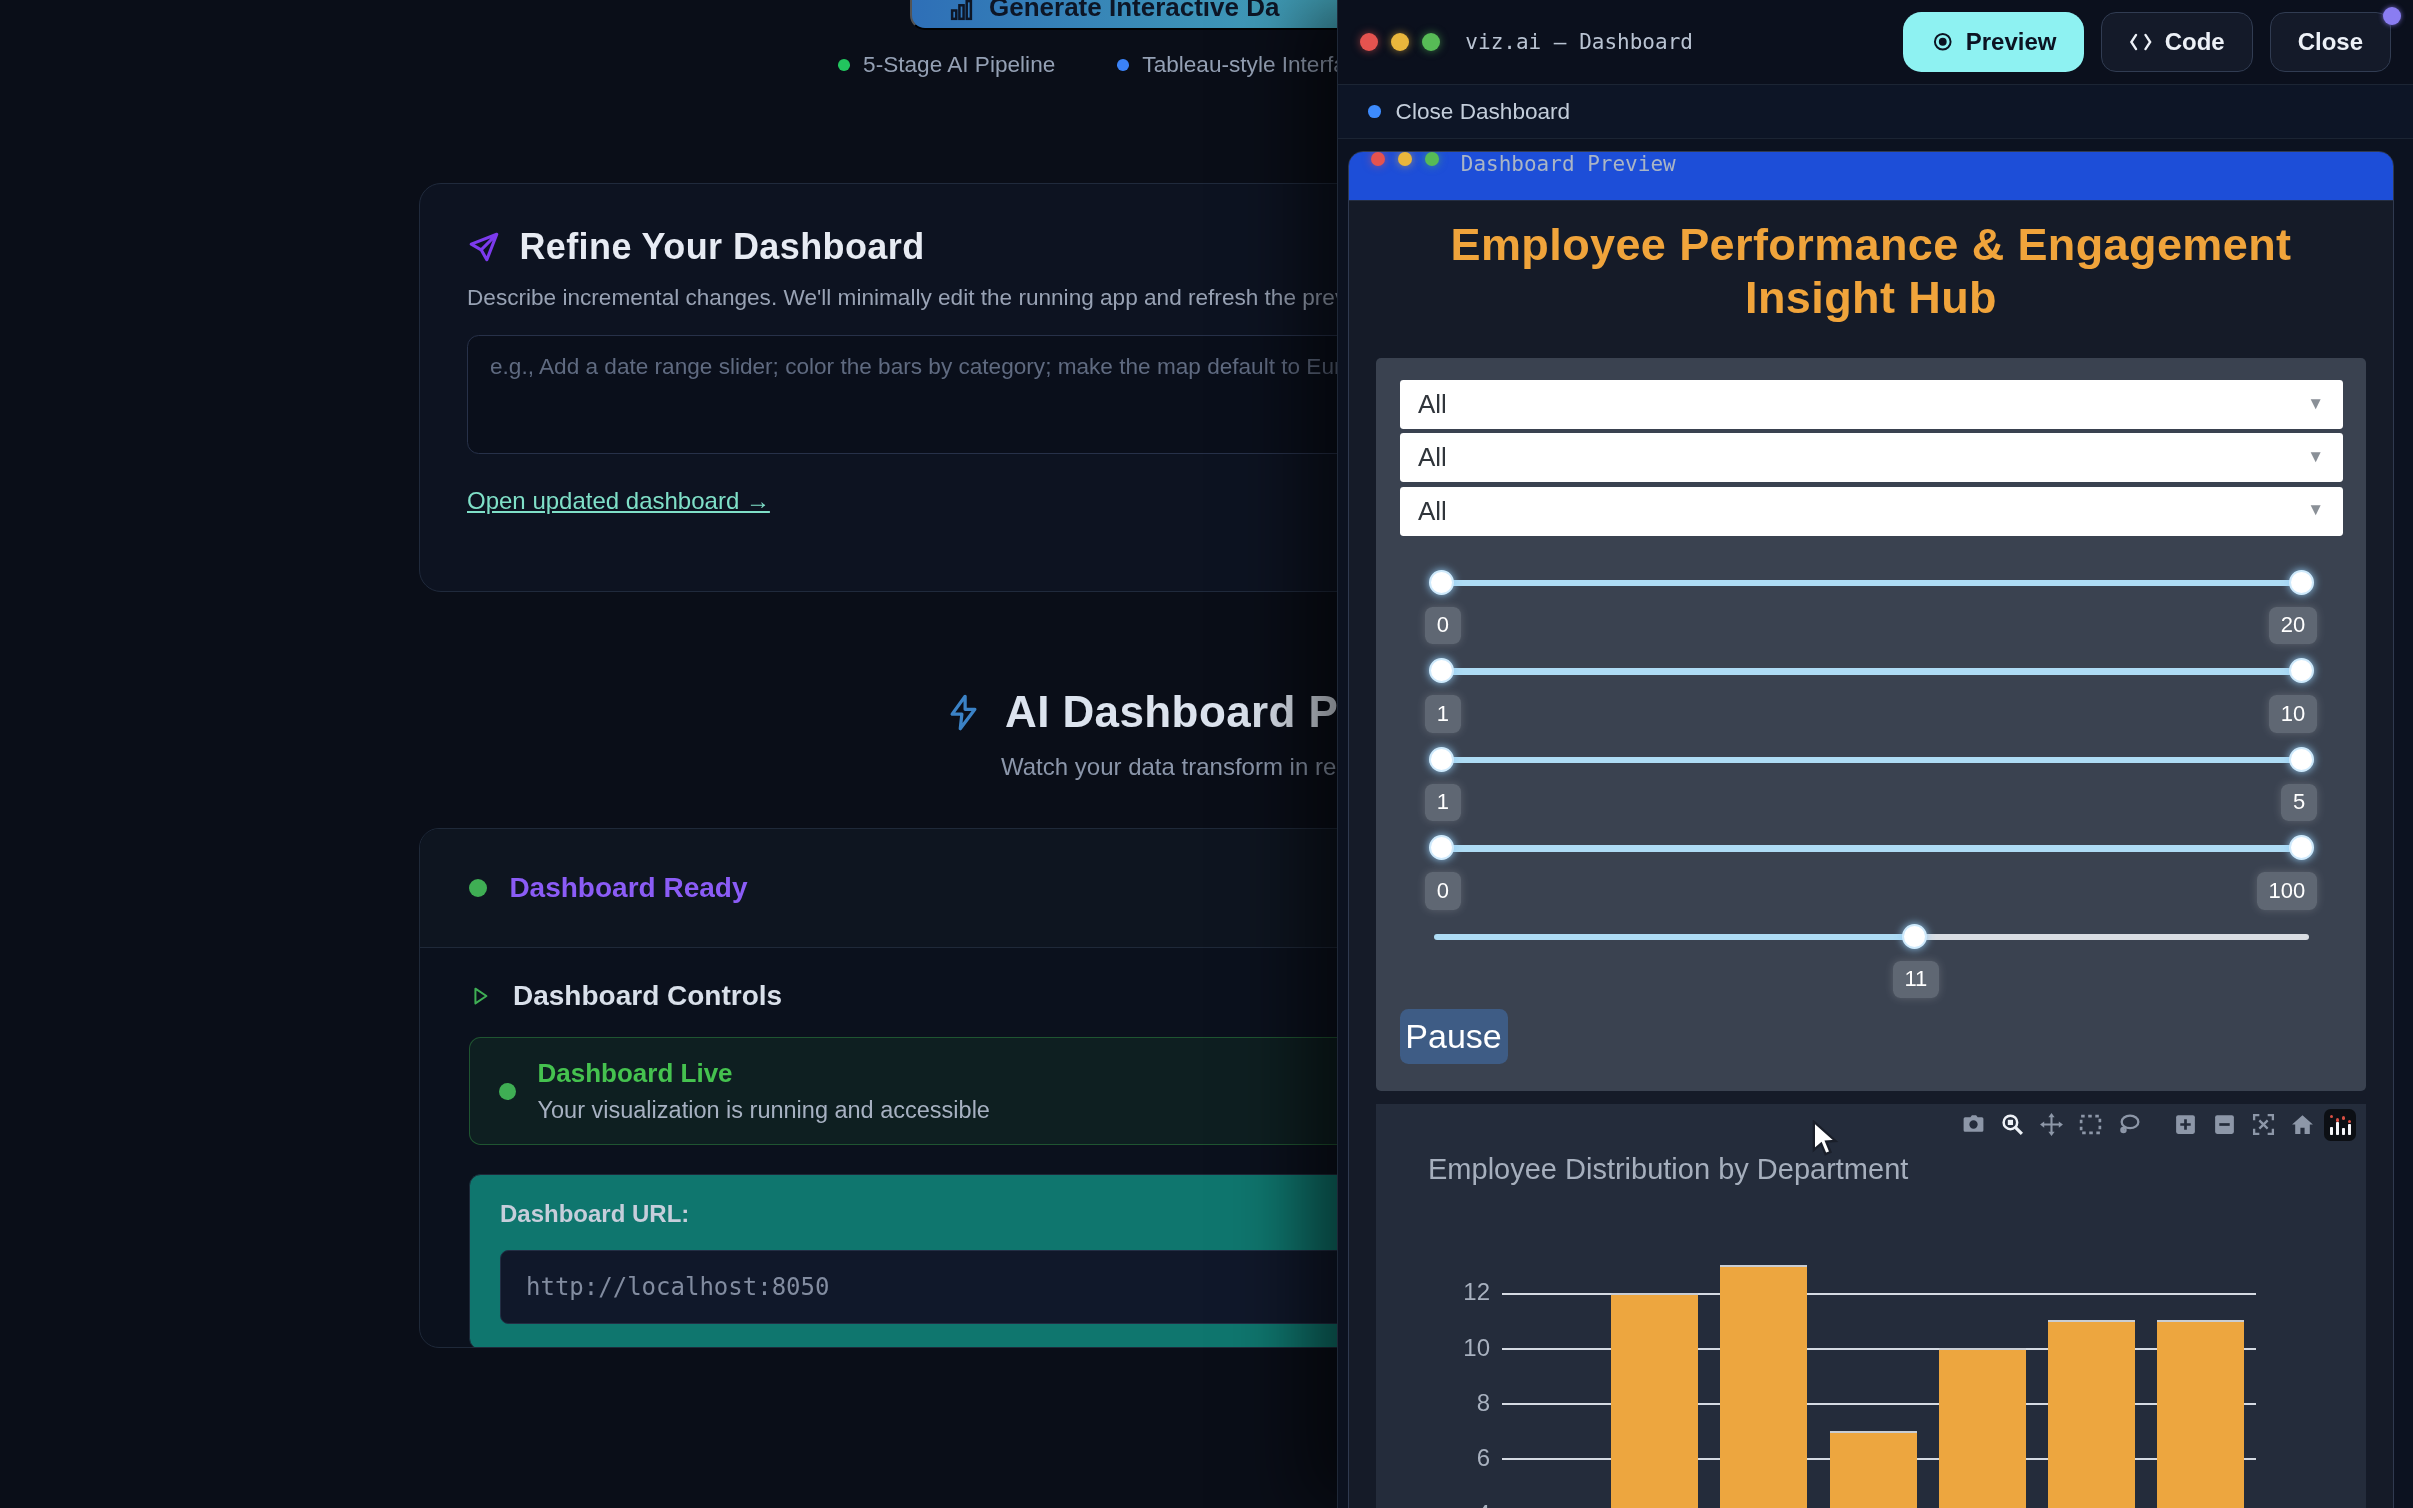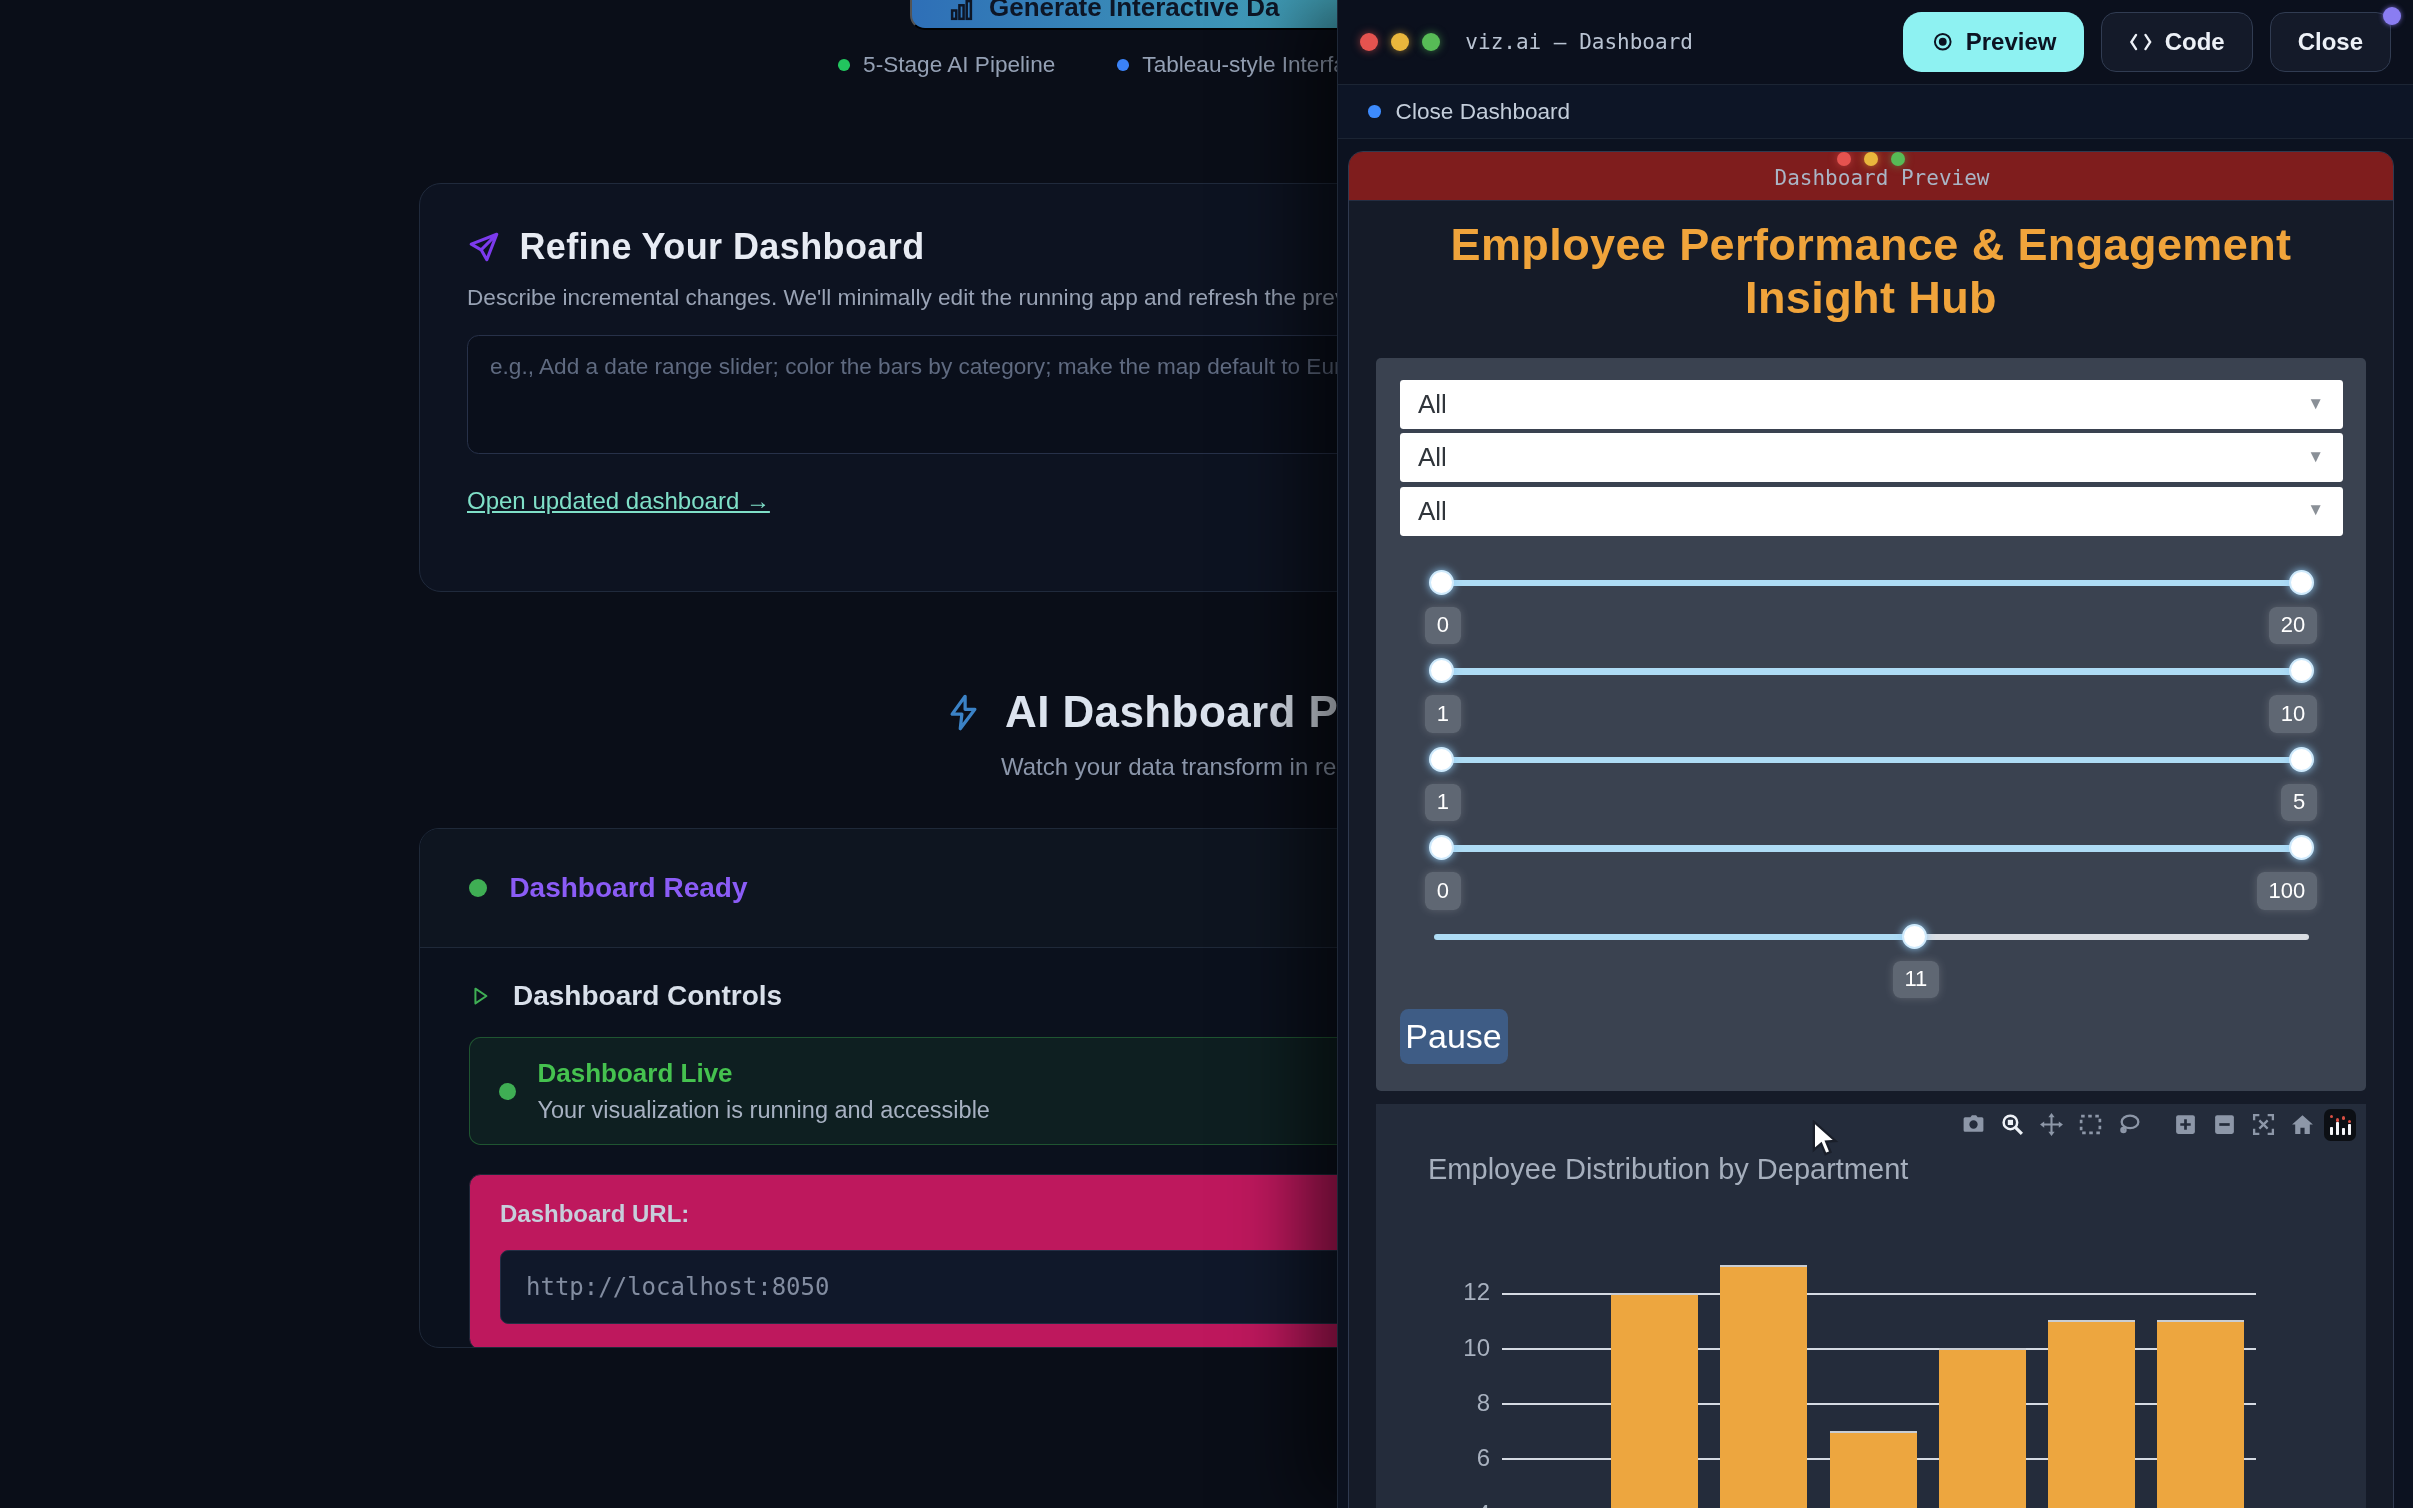--- a/index.html
+++ b/index.html
@@ -60,21 +60,21 @@
   .controls-row{ margin:32px 49px 0; display:flex; align-items:center; gap:22px; }
   .controls-label{ font-size:28px; font-weight:bold; color:#d9e0ea; }
   .live-box{
     margin:25px 49px 0; background:rgba(46,160,67,0.10);
     border:0.8px solid rgba(63,185,80,0.35); border-radius:11.7px;
     padding:20px 28.5px; display:flex; align-items:center; gap:22px;
   }
   .live-dot{ width:17px; height:17px; border-radius:50%; background:#3fae54; flex:none; }
   .live-title{ font-size:26px; font-weight:bold; color:#45c24f; }
   .live-sub{ margin-top:8.4px; font-size:23.5px; color:#a7b1c2; }
-  .url-box{ margin:28.5px 49px; background:#be185d; border:0.8px solid #1e2838; border-radius:11.7px; padding:25px 30px; }
+  .url-box{ margin:28.5px 49px; background:#0f766e; border:0.8px solid #1e2838; border-radius:11.7px; padding:25px 30px; }
   .url-label{ font-size:24px; font-weight:bold; color:#c6cedb; }
   .url-input{ margin-top:22px; background:#10182a; border:0.8px solid #232e44; border-radius:8.4px;
     padding:22px 25px; font-family:"DejaVu Sans Mono",monospace; font-size:24px; color:#828ca0; }
 
   
   .overlay{
     position:absolute; left:1337px; top:0; width:1076px; height:1508px;
     background:#0c1220; border-left:0.8px solid #1f2838; z-index:5;
     box-shadow:-34px 0 67px rgba(0,0,0,.55);
   }
@@ -96,22 +96,22 @@
     background:#8a7df2; box-shadow:0 0 5px rgba(138,125,242,.8); }
   .live-row{ height:54px; background:#0d1526; border-bottom:0.8px solid #1b2433;
     display:flex; align-items:center; gap:15px; padding:0 30px; }
   .tab-dot{ width:12.6px; height:12.6px; border-radius:50%; background:#3d8bfd; }
   .live-row-label{ font-size:22.6px; color:#c3cdda; }
 
   .preview-window{
     position:absolute; left:10px; top:151px; width:1046px; height:1358px;
     background:#151b28; border:0.8px solid #303a50; border-radius:15px 15px 0 0; overflow:hidden;
   }
-  .pw-titlebar{ height:49px; background:#7f1d1d; border-bottom:0.8px solid #242e42;
-    display:flex; align-items:center; padding:0 22px;flex-direction:column; }
+  .pw-titlebar{ height:49px; background:#1d4ed8; border-bottom:0.8px solid #242e42;
+    display:flex; align-items:flex-start; padding:0 22px; }
   .pw-titlebar .light{ width:14.2px; height:14.2px; }
   .pw-title{ margin-left:22px; font-family:"DejaVu Sans Mono",monospace; font-size:21px; color:#aab5c5; }
   .pw-content{ position:relative; height:1309px; background:#151b28; }
   .dash-h1{
     margin:17px 80px 0; text-align:center; font-size:45px; font-weight:bold;
     color:#f0a43b; line-height:1.18; letter-spacing:0.4px;
   }
   .filter-panel{ margin:34px 27px 0; background:#3a4250; border-radius:5px; padding:22px 23.5px 10px; }
   .dd{ position:relative; height:49px; background:#ffffff; border-radius:3.4px; margin-bottom:4.2px;
     display:flex; align-items:center; padding:0 18.4px; font-size:26px; color:#30353b; cursor:pointer; }

